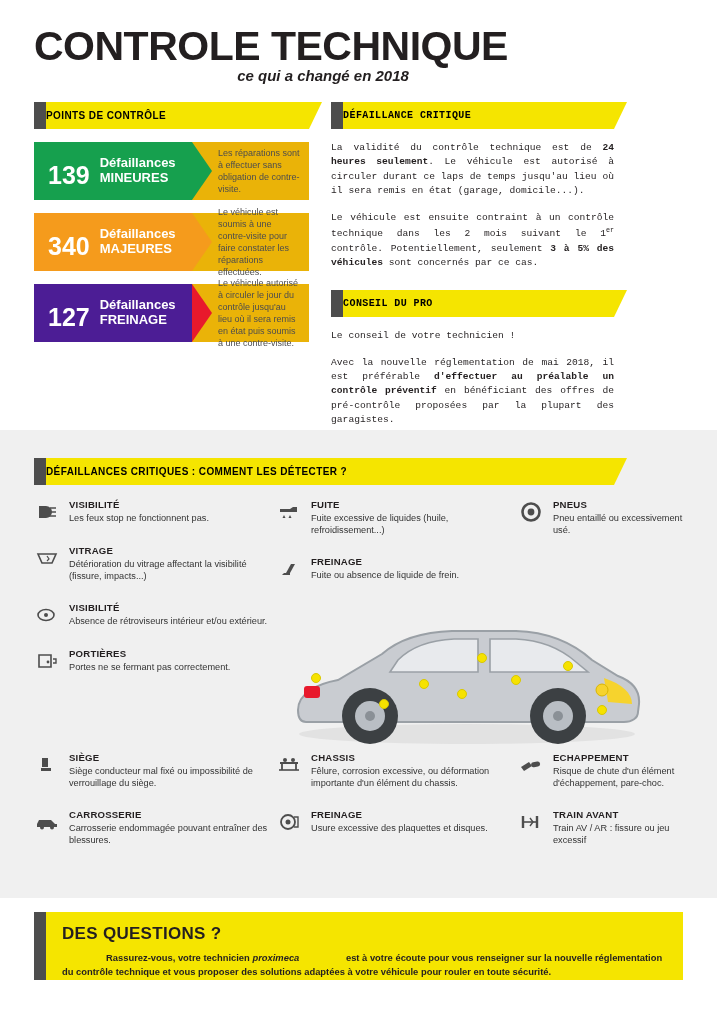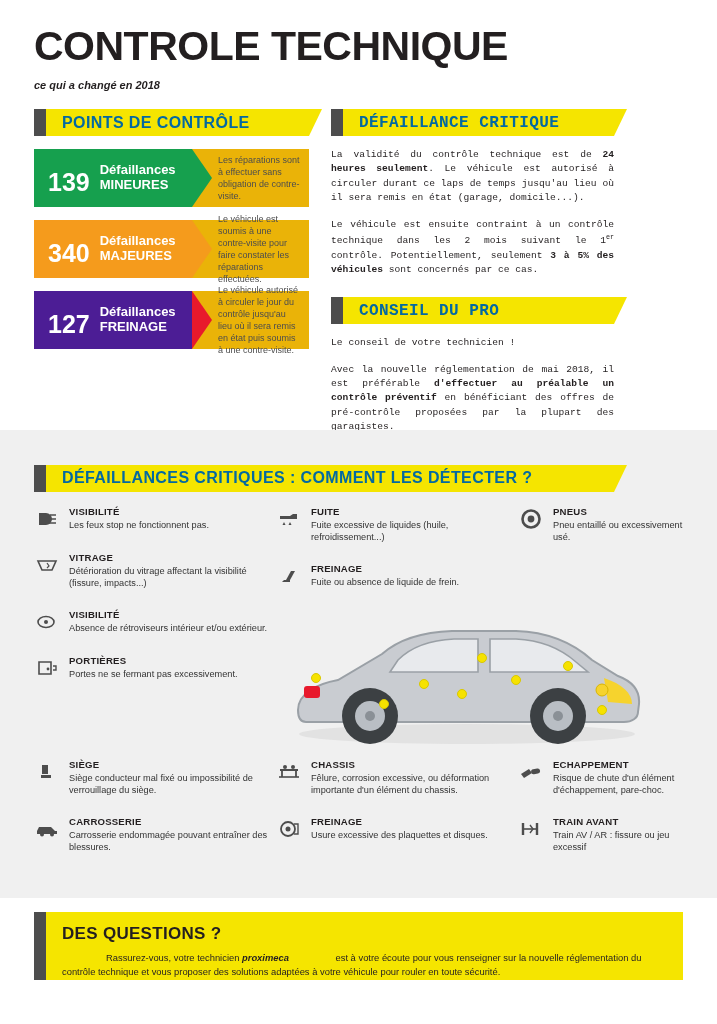--- a/index.html
+++ b/index.html
@@ -11,33 +11,33 @@
     overflow: hidden;
   }
   .page { position: relative; width: 648px; height: 1024px; padding: 0 34px; }
 
   
   .title {
     font-size: 41px; font-weight: bold; letter-spacing: -0.5px;
     color: #231f20; padding-top: 26px; line-height: 1.0;
   }
   .subtitle {
-    text-align: left; font-style: italic; font-weight: bold;
-    font-size: 11px; color: #231f20; margin-top: 12px; padding-right: 2px;
+    text-align: center; font-style: italic; font-weight: bold;
+    font-size: 15px; color: #231f20; margin-top: 0; padding-right: 2px;
   }
 
   
   .banner {
     position: relative; height: 27px; display: flex; align-items: center;
     background: #f5e500; margin-top: 0;
   }
   .banner .tab { width: 12px; height: 27px; background: #4d4d4d; flex: 0 0 12px; }
   .banner .btxt {
-    font-size: 16px; font-weight: bold; letter-spacing: 0.4px;
-    color: #0369a1; padding-left: 16px; white-space: nowrap;
+    font-size: 10px; font-weight: bold; letter-spacing: 0.4px;
+    color: #000000; padding-left: 0; white-space: nowrap;
   }
   .banner.skew::after {
     content: ""; position: absolute; right: -13px; top: 0;
     border-top: 27px solid #f5e500; border-right: 13px solid transparent;
   }
 
   
   .cols { display: flex; gap: 22px; margin-top: 18px; }
   .col-left { width: 318px; }
   .col-right { width: 327px; font-family: Liberation Mono, monospace; }
@@ -106,21 +106,21 @@
 
   
   .footer {
     position: absolute; left: 34px; top: 912px; width: 649px; height: 68px;
     background: #f5e500; display: flex;
   }
   .footer .tab { width: 12px; background: #4d4d4d; flex: 0 0 12px; }
   .footer .inner { padding: 12px 16px 0 16px; }
   .footer h3 { font-size: 17px; font-weight: bold; letter-spacing: 0.3px; }
   .footer p { font-size: 9.4px; line-height: 1.45; margin-top: 7px; }
-  .footer p b { font-weight: normal; padding-left: 44px; }
+  .footer p b { font-weight: bold; padding-left: 44px; }
   .brand { font-weight: bold; font-style: italic; }
   sup { font-size: 0.7em; vertical-align: super; }
 </style>
 </head>
 <body>
 
 <div class="page">
 
   <div class="grey-band"></div>
 
@@ -242,21 +242,21 @@
         <div class="item">
           <div class="ico">
             <svg width="24" height="20" viewBox="0 0 24 20">
                 <path d="M4 4 h12 v12 H4 z" fill="none" stroke="#4d4d4d" stroke-width="1.6"></path>
                 <circle cx="13" cy="11" r="1.4" fill="#4d4d4d"></circle>
                 <path d="M18 8 h3 v4 h-3" stroke="#4d4d4d" stroke-width="1.4" fill="none"></path>
               </svg>
           </div>
           <div class="txt">
             <h4>PORTIÈRES</h4>
-            <p>Portes ne se fermant pas excessivement.</p>
+            <p>Portes ne se fermant pas correctement.</p>
           </div>
         </div>
       </div>
 
       <div class="col1" style="grid-row:2; margin-top:58px;">
         <div class="item">
           <div class="ico">
             <svg width="24" height="20" viewBox="0 0 24 20">
                 <path d="M7 3 h6 v9 h-6 z" fill="#4d4d4d"></path>
                 <path d="M6 13 h10 v3 H6 z" fill="#4d4d4d"></path>

